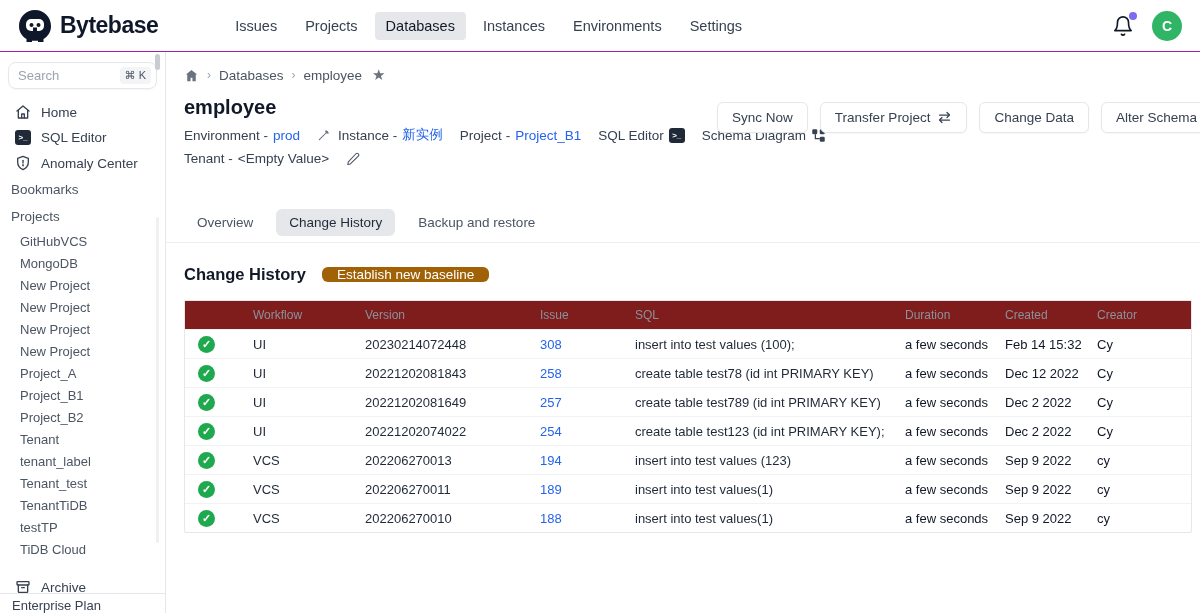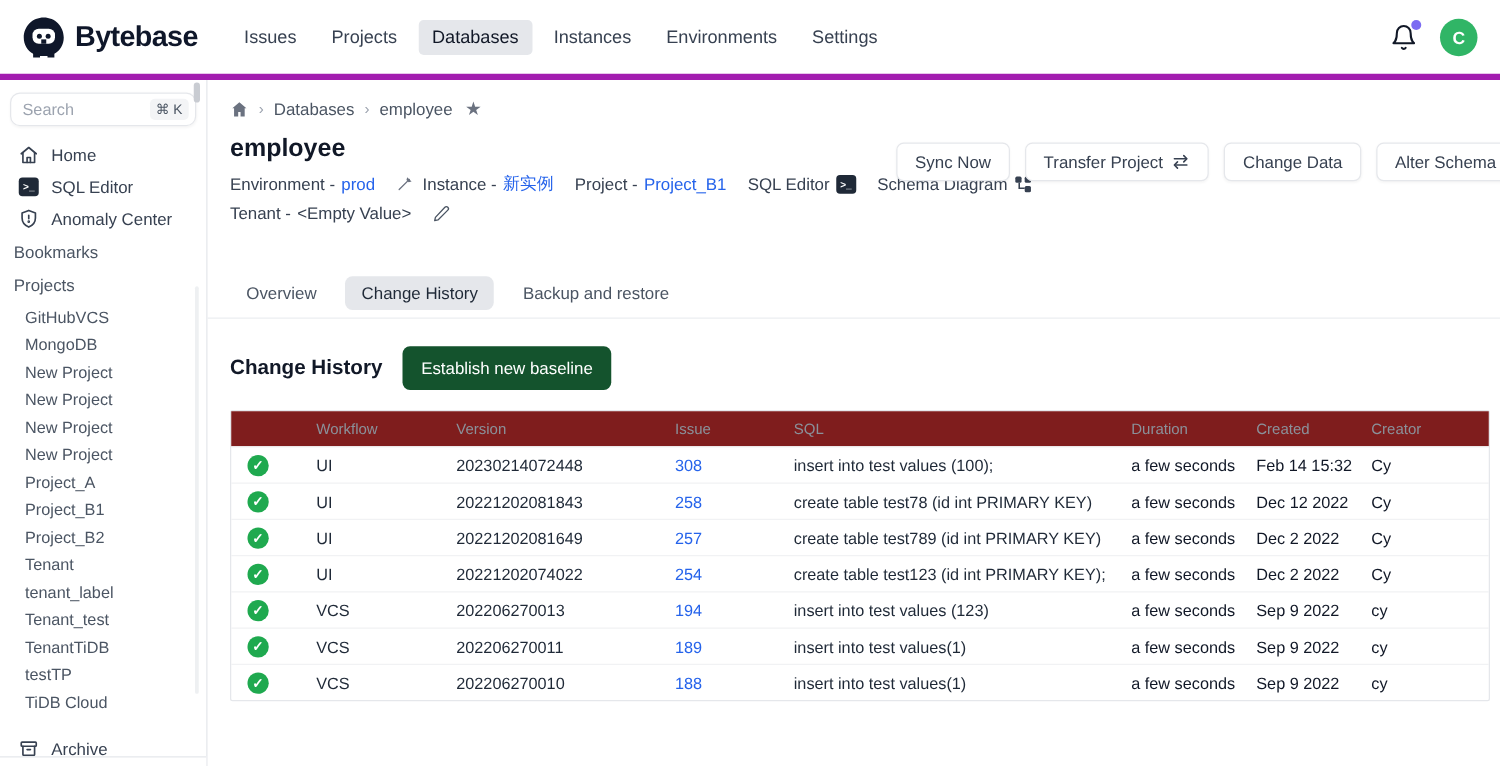--- a/index.html
+++ b/index.html
@@ -1,21 +1,21 @@
 <!DOCTYPE html>
 <html><head>
 <meta charset="utf-8">
 <style>
   * { margin:0; padding:0; box-sizing:border-box; }
   html,body { width:1200px; height:613px; overflow:hidden; background:#fff;
     font-family:"Liberation Sans", sans-serif; color:#1f2937; }
 
   
-  .navbar { height:64px; display:flex; align-items:center; padding:0 18px;
-    border-bottom:5px solid #a21caf; background:#fff; }
+  .navbar { height:52px; display:flex; align-items:center; padding:0 18px;
+    border-bottom:1px solid #a21caf; background:#fff;gap:40px; }
   .brand { display:flex; align-items:center; gap:8px; }
   .brand-name { font-size:23px; font-weight:800; color:#0f172a; letter-spacing:-0.5px; }
   .nav-menu { display:flex; align-items:center; gap:6px; margin-left:26px; }
   .nav-item { font-size:14.5px; color:#374151; padding:6px 11px; border-radius:4px; cursor:pointer; }
   .nav-item.active { background:#e5e7eb; color:#111827; }
   .nav-right { margin-left:auto; display:flex; align-items:center; gap:18px; }
   .bell-wrap { position:relative; width:22px; height:22px; }
   .notif-dot { position:absolute; top:-3px; right:-3px; width:8px; height:8px;
     border-radius:50%; background:#7c6cf2; }
   .avatar { width:30px; height:30px; border-radius:50%; background:#30b566; color:#fff;
@@ -63,22 +63,22 @@
   .btn { background:#fff; border:1px solid #e5e7eb; border-radius:6px; padding:0 14px;
     height:31px; display:flex; align-items:center; gap:7px; font-size:13.5px;
     color:#374151; box-shadow:0 1px 2px rgba(0,0,0,0.04); cursor:pointer;
     font-family:inherit; }
   .tabs { display:flex; align-items:center; gap:10px; margin-top:14px; }
   .tab { font-size:13.5px; color:#4b5563; padding:6px 13px; border-radius:6px; cursor:pointer;margin-top:29px; }
   .tab.active { background:#e5e7eb; color:#1f2937; }
   .tabs-divider { border-bottom:1px solid #eceef1; margin:6px -20px 0 -18px; }
   .section-row { display:flex; align-items:center; gap:16px; margin-top:22px; }
   .section-title { font-size:16.5px; font-weight:700; color:#111827; }
-  .btn-primary { background:#14532d; color:#fff; border:none; border-radius:6px;
-    height:35px; padding:0 15px; font-size:13.5px; font-weight:500; cursor:pointer;
+  .btn-primary { background:#a16207; color:#fff; border:none; border-radius:6px;
+    height:15px; padding:0 15px; font-size:13.5px; font-weight:500; cursor:pointer;
     font-family:inherit; }
 
   
   .history-table { margin-top:16px; border:1px solid #e5e7eb; border-radius:2px;
     width:1008px; font-size:13px; }
   .t-row { display:grid; grid-template-columns:68px 112px 175px 95px 270px 100px 92px 1fr;
     align-items:center; height:29px; border-top:1px solid #f1f2f4; cursor:pointer; }
   .t-head { background:#7f1d1d; border-top:none; height:28px; cursor:default; }
   .t-head > div { font-size:12px; color:#8b919a; font-weight:400; }
   .cell-icon { padding-left:13px; display:flex; align-items:center; }

